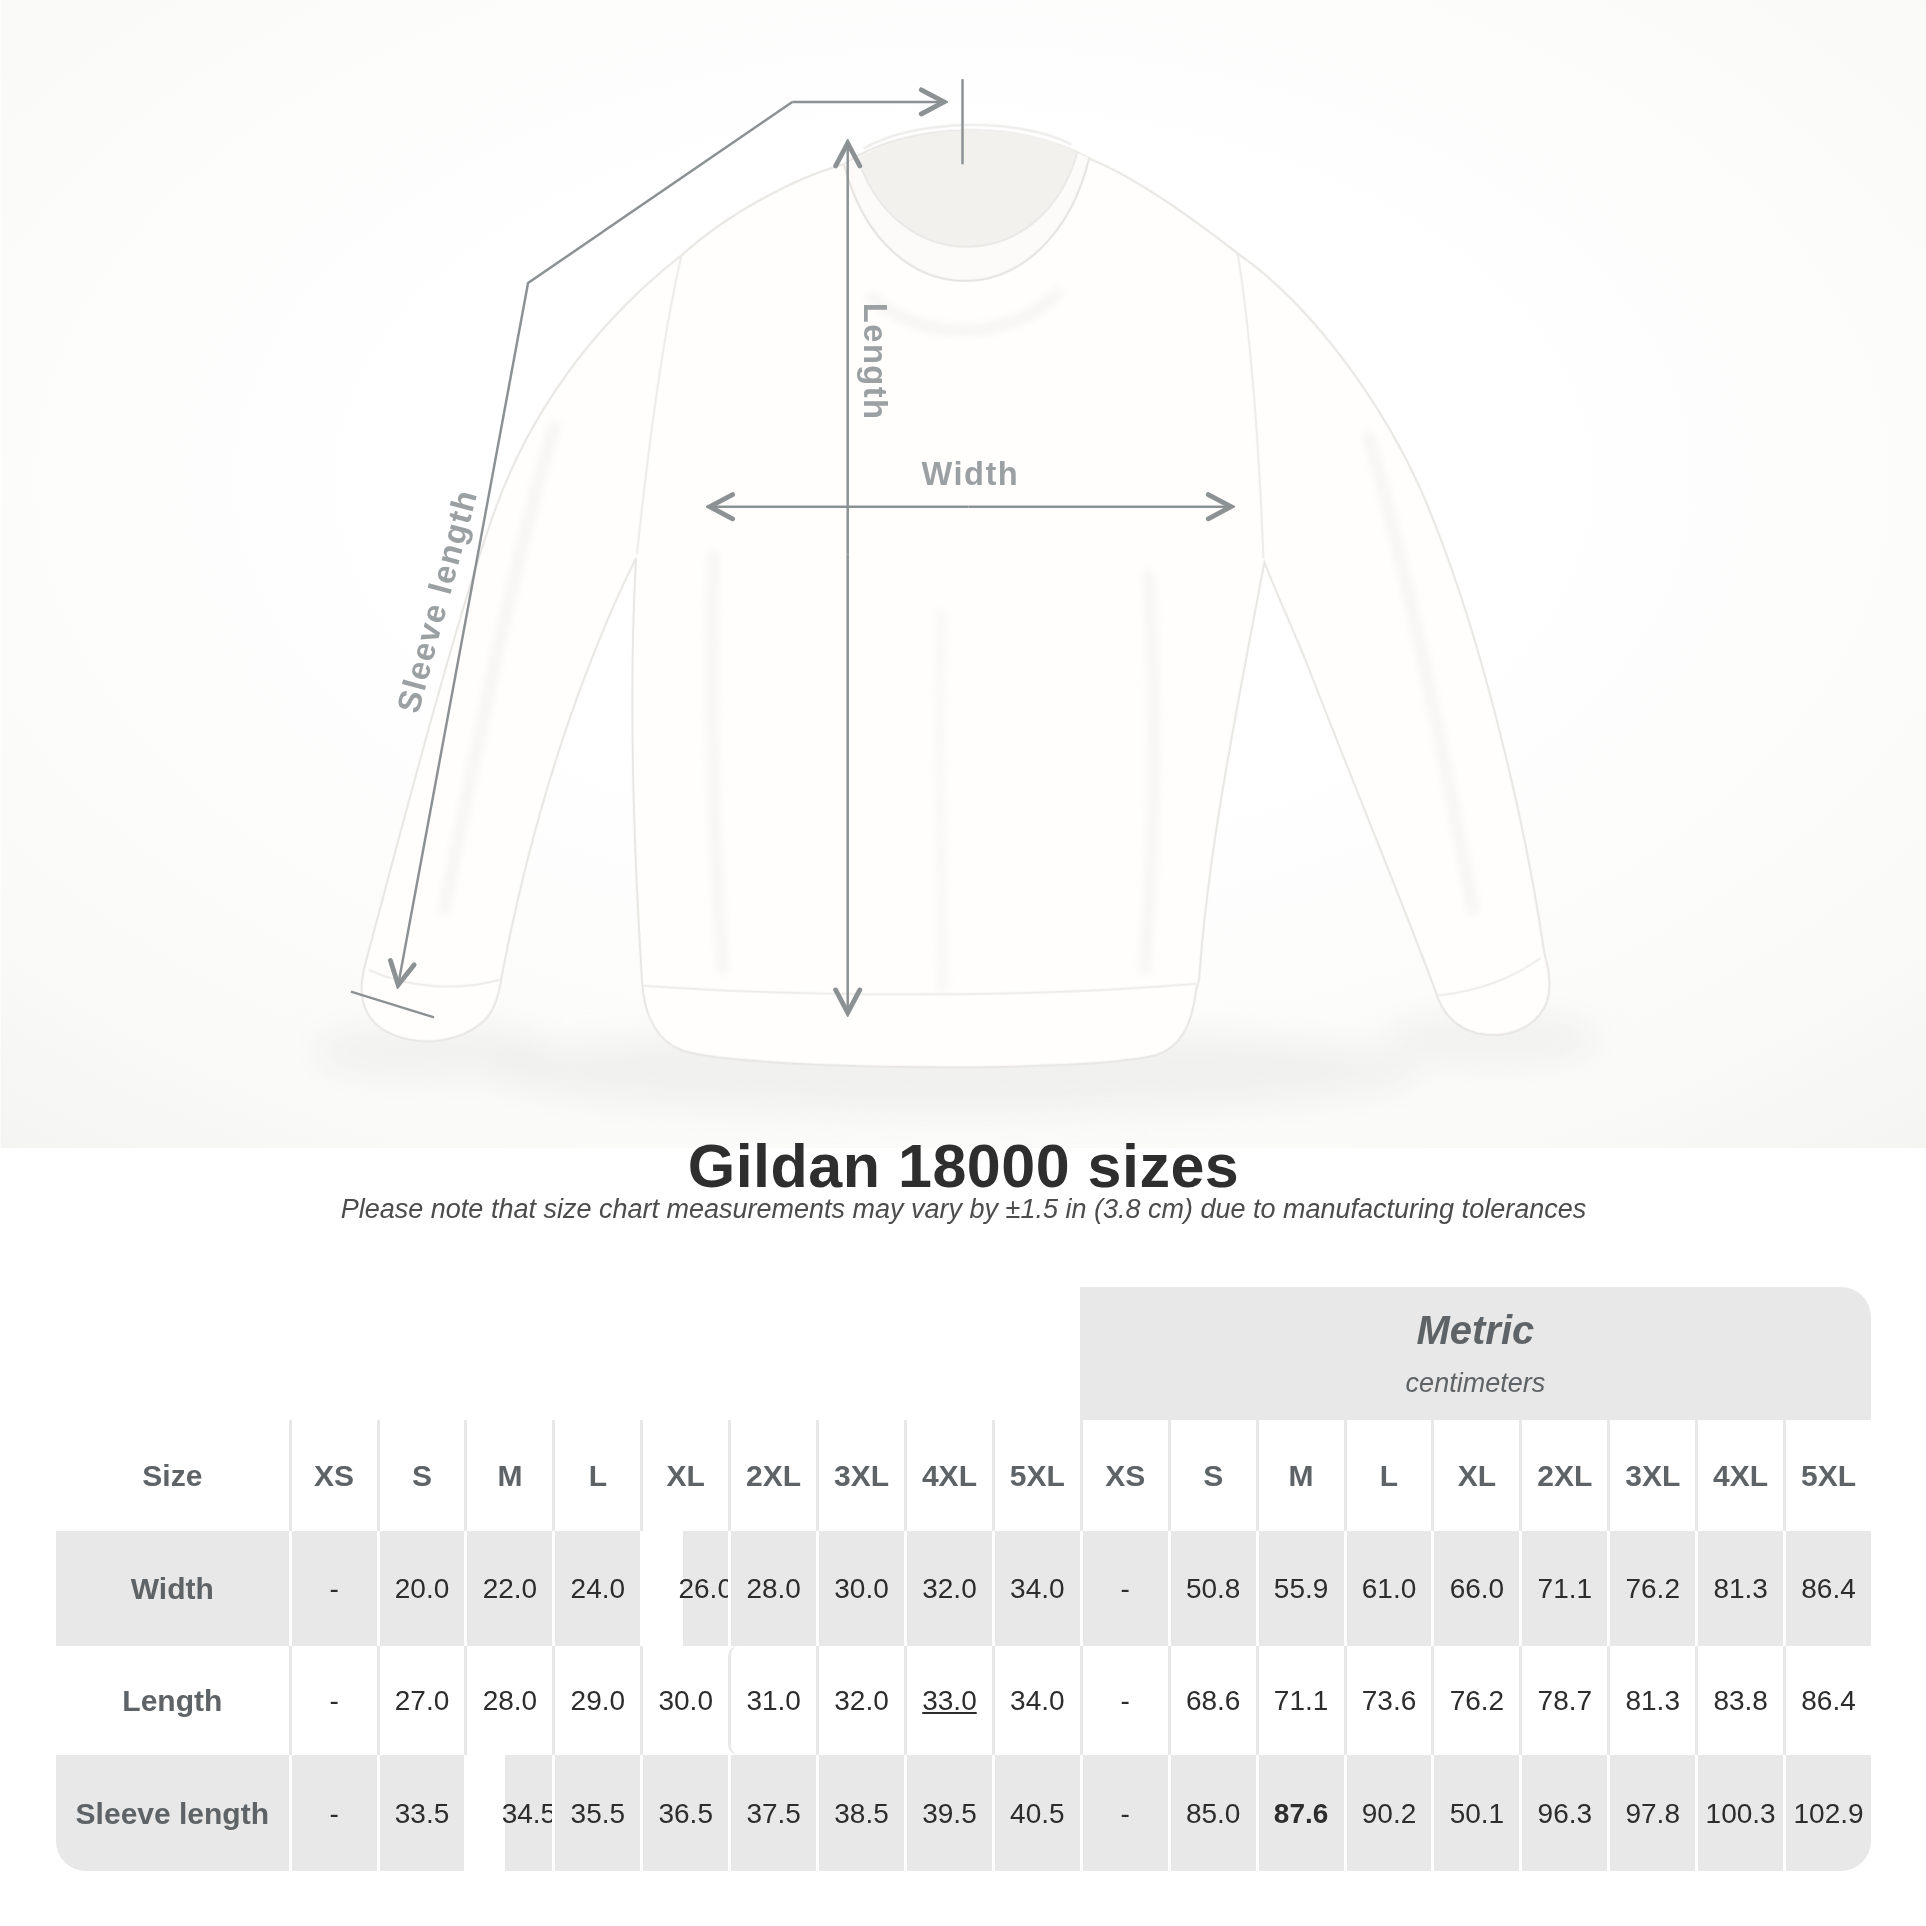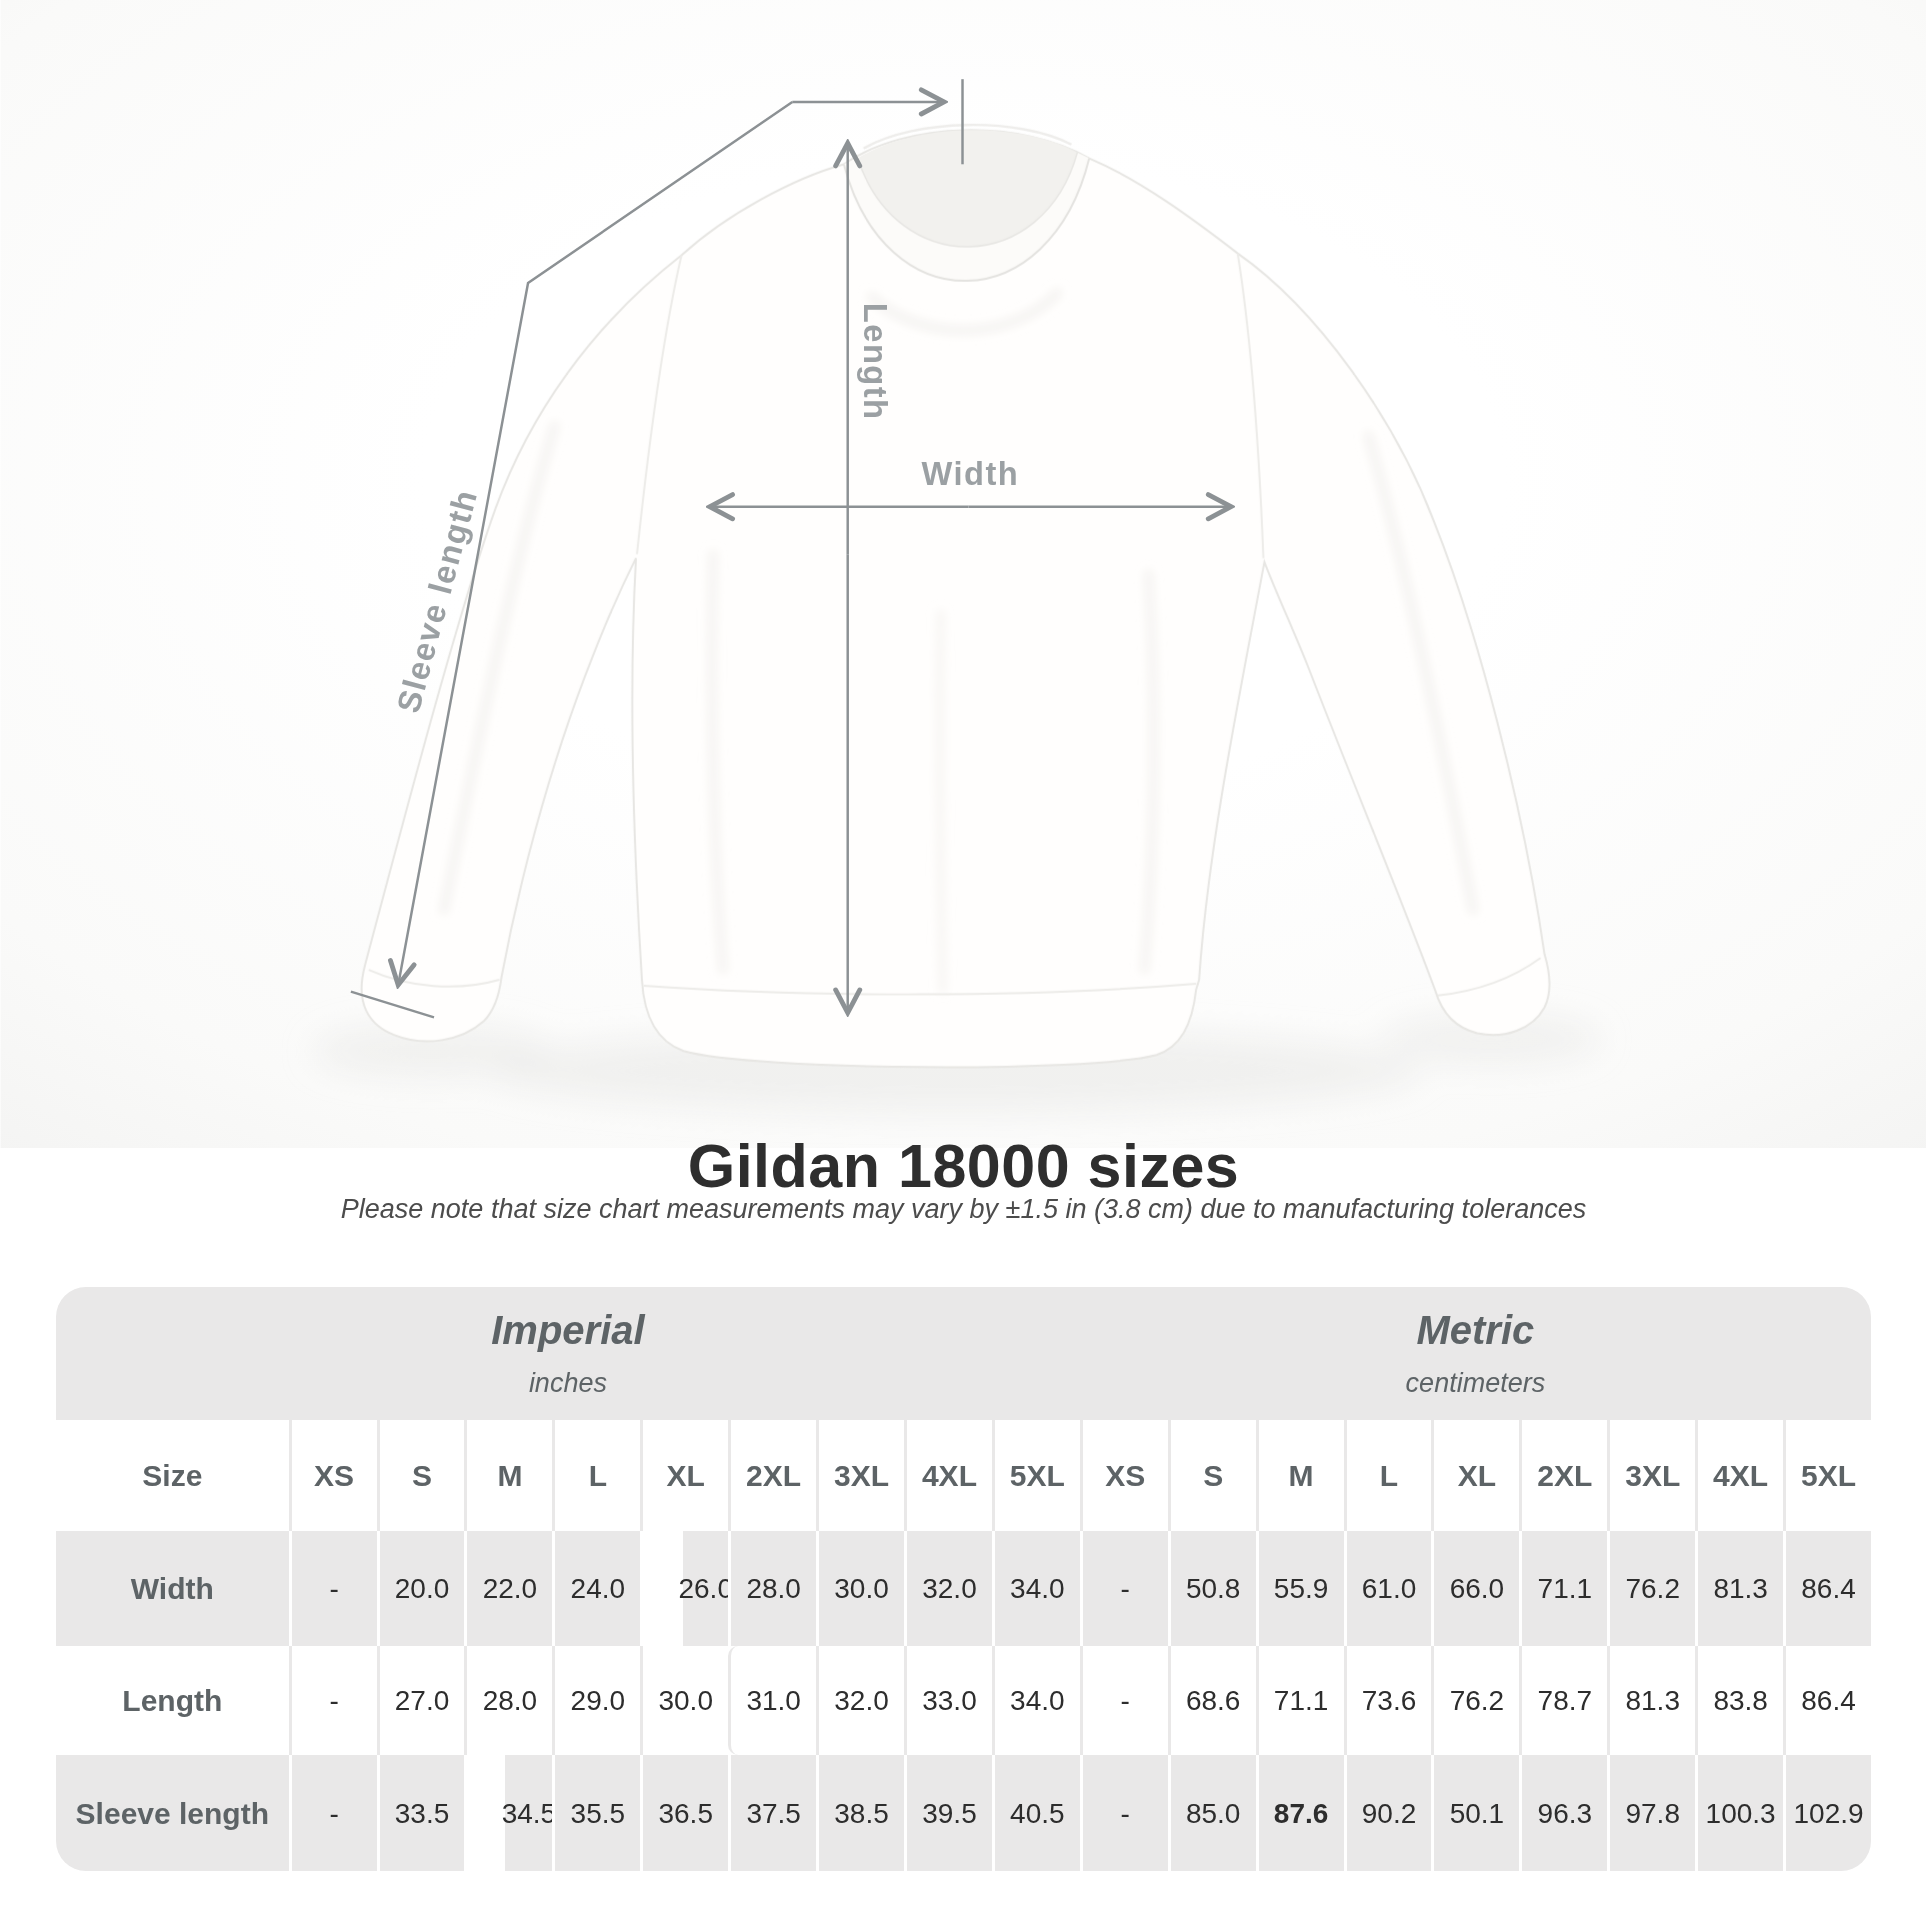--- a/index.html
+++ b/index.html
@@ -148,24 +148,20 @@
     </g>
     <text class="anno-text" transform="translate(872 306) rotate(90)">Length</text>
     <text class="anno-text" x="980" y="490" text-anchor="middle">Width</text>
     <text class="anno-text" transform="translate(452 610) rotate(-75)" text-anchor="middle">Sleeve length</text>
   </svg>
 
   <div id="title">Gildan 18000 sizes</div>
   <div id="subtitle">Please note that size chart measurements may vary by ±1.5 in (3.8 cm) due to manufacturing tolerances</div>
 
   <div id="size-grid">
-    <div class="cell band" style="grid-column:1/11;grid-row:1;">
-      <div class="band-title">Imperial</div>
-      <div class="band-sub">inches</div>
-    </div>
     <div class="cell band" style="grid-column:11/20;grid-row:1;">
       <div class="band-title">Metric</div>
       <div class="band-sub">centimeters</div>
     </div>
 
   <div class="cell head r-white first" style="grid-area: 2 / 1;">Size</div>
       <div class="cell head r-white" style="grid-area: 2 / 2;">XS</div>
       <div class="cell head r-white" style="grid-area: 2 / 3;">S</div>
       <div class="cell head r-white" style="grid-area: 2 / 4;">M</div>
       <div class="cell head r-white" style="grid-area: 2 / 5;">L</div>
@@ -203,21 +199,21 @@
       <div class="cell val r-gray" style="grid-area: 3 / 18;">81.3</div>
       <div class="cell val r-gray" style="grid-area: 3 / 19;">86.4</div>
       <div class="cell rlabel r-white first" style="grid-area: 4 / 1;">Length</div>
       <div class="cell val r-white" style="grid-area: 4 / 2;">-</div>
       <div class="cell val r-white" style="grid-area: 4 / 3;">27.0</div>
       <div class="cell val r-white" style="grid-area: 4 / 4;">28.0</div>
       <div class="cell val r-white" style="grid-area: 4 / 5;">29.0</div>
       <div class="cell val r-white" style="grid-area: 4 / 6;">30.0</div>
       <div class="cell val r-white" style="grid-area: 4 / 7; border-radius: 10px;">31.0</div>
       <div class="cell val r-white" style="grid-area: 4 / 8;">32.0</div>
-      <div class="cell val r-white" style="grid-area: 4 / 9;">33.0</div>
+      <div class="cell val r-white" style="grid-area: 4 / 9; text-decoration: underline;">33.0</div>
       <div class="cell val r-white" style="grid-area: 4 / 10;">34.0</div>
       <div class="cell val r-white" style="grid-area: 4 / 11;">-</div>
       <div class="cell val r-white" style="grid-area: 4 / 12;">68.6</div>
       <div class="cell val r-white" style="grid-area: 4 / 13;">71.1</div>
       <div class="cell val r-white" style="grid-area: 4 / 14;">73.6</div>
       <div class="cell val r-white" style="grid-area: 4 / 15;">76.2</div>
       <div class="cell val r-white" style="grid-area: 4 / 16;">78.7</div>
       <div class="cell val r-white" style="grid-area: 4 / 17;">81.3</div>
       <div class="cell val r-white" style="grid-area: 4 / 18;">83.8</div>
       <div class="cell val r-white" style="grid-area: 4 / 19;">86.4</div>

